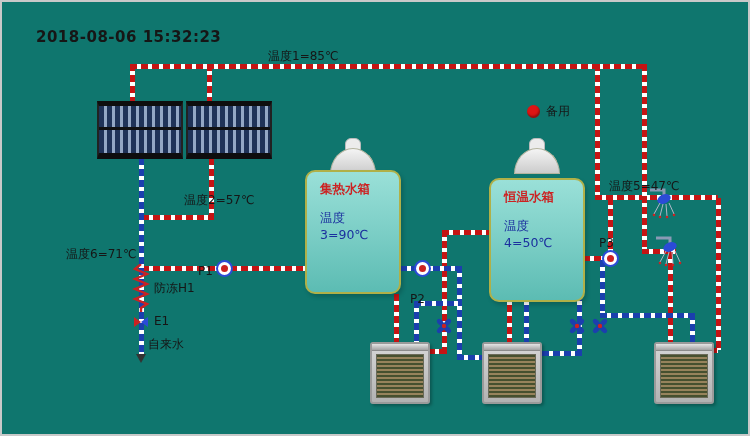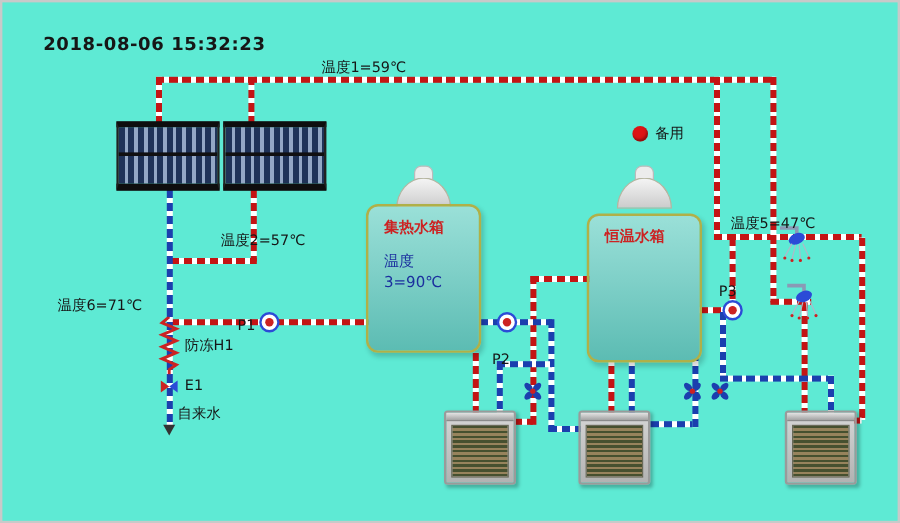--- a/index.html
+++ b/index.html
@@ -1,17 +1,17 @@
 <!DOCTYPE html>
 <html style="--hot-pipe: #c41414; --cold-pipe: #1b3fae; --tank-fill: #7fd0c8; --tank-border: #b0b048; --status-dot: #dd1414;"><head>
 <meta charset="utf-8">
 <style>
   * { margin:0; padding:0; box-sizing:border-box; }
   html,body { font-family:"DejaVu Sans","Liberation Sans",sans-serif; background:#e9e9e9; }
-  .stage { position:relative; width:750px; height:436px; background:#5eead4;
+  .stage { position:relative; width:750px; height:436px; background:#0f766e;
            border:2px solid #c9c9c9; overflow:hidden; }
 
   
   .ph, .pv { position:absolute; z-index:1; }
   .ph { height:5px; }
   .pv { width:5px; }
   .hot.ph  { background:repeating-linear-gradient(90deg,  var(--hot-pipe) 0 7px, #ffffff 7px 11px); }
   .hot.pv  { background:repeating-linear-gradient(180deg, var(--hot-pipe) 0 7px, #ffffff 7px 11px); }
   .cold.ph { background:repeating-linear-gradient(90deg,  var(--cold-pipe) 0 7px, #ffffff 7px 11px); }
   .cold.pv { background:repeating-linear-gradient(180deg, var(--cold-pipe) 0 7px, #ffffff 7px 11px); }
@@ -61,21 +61,21 @@
   .hp-lid  { height:7px; background:linear-gradient(#e4e4e4,#a3a3a3); border-bottom:1px solid #8a8a8a; }
   .hp-face { margin:3px 4px; height:44px; border:1px solid #6a6a58;
              background:repeating-linear-gradient(180deg,#46502f 0 2px,#97835c 2px 4px); }
 </style>
 </head>
 <body>
 
 <div class="stage">
 
   <div class="lbl big" style="left:34px;top:26px">2018-08-06 15:32:23</div>
-  <div class="lbl" style="left:266px;top:46px">温度1=59℃</div>
+  <div class="lbl" style="left:266px;top:46px">温度1=85℃</div>
 
   <div class="ph hot" style="left:128px;top:62px;width:516px"></div>
   <div class="pv hot" style="left:128px;top:62px;height:40px"></div>
   <div class="pv hot" style="left:205px;top:62px;height:40px"></div>
   <div class="pv hot" style="left:207px;top:156px;height:60px"></div>
   <div class="ph hot" style="left:140px;top:213px;width:72px"></div>
   <div class="ph hot" style="left:140px;top:264px;width:165px"></div>
   <div class="pv hot" style="left:440px;top:228px;height:42px"></div>
   <div class="ph hot" style="left:440px;top:228px;width:50px"></div>
   <div class="ph hot" style="left:581px;top:254px;width:30px"></div>
@@ -105,21 +105,21 @@
   <div class="ph cold" style="left:598px;top:311px;width:90px"></div>
   <div class="pv cold" style="left:688px;top:311px;height:31px"></div>
 
   <div class="solar" style="left:95px;top:99px">
     <div class="solar-mid"></div>
   </div>
   <div class="solar" style="left:184px;top:99px">
     <div class="solar-mid"></div>
   </div>
   <div class="lbl" style="left:182px;top:190px">温度2=57℃</div>
-  <div class="lbl" style="left:46px;top:244px">温度6=71℃</div>
+  <div class="lbl" style="left:64px;top:244px">温度6=71℃</div>
 
   <svg class="icon" style="left:130px;top:262px" width="18" height="48" viewBox="0 0 18 48">
     <polyline points="9,0 3,5 15,10 3,15 15,20 3,25 15,30 3,35 15,40 9,44 9,48" fill="none" stroke="#cc2222" stroke-width="2.4"></polyline>
   </svg>
   <div class="lbl" style="left:152px;top:278px">防冻H1</div>
 
   <svg class="icon" style="left:131px;top:314px" width="16" height="12" viewBox="0 0 16 12">
     <path d="M1 1 L8 6 L1 11 Z" fill="#cc2222"></path>
     <path d="M15 1 L8 6 L15 11 Z" fill="#2b4bd7"></path>
   </svg>
@@ -147,20 +147,21 @@
   <div class="dome" style="left:328px;top:146px"></div>
   <div class="tank" style="left:303px;top:168px">
     <div class="tank-name">集热水箱</div>
     <div class="tank-line">温度3=90℃</div>
   </div>
 
   <div class="cap" style="left:527px;top:136px"></div>
   <div class="dome" style="left:512px;top:146px"></div>
   <div class="tank" style="left:487px;top:176px">
     <div class="tank-name">恒温水箱</div>
+    <div class="tank-line">温度4=50℃</div>
   </div>
 
   <div class="dot" style="left:525px;top:103px"></div>
   <div class="lbl" style="left:544px;top:101px">备用</div>
 
   <div class="lbl" style="left:607px;top:176px">温度5=47℃</div>
 
   <svg class="icon" style="left:646px;top:184px" width="36" height="34" viewBox="0 0 36 34">
     <path d="M2 4 L16 4 L16 10" stroke="#8a9ab5" stroke-width="3" fill="none"></path>
     <ellipse cx="16" cy="13" rx="7" ry="4.5" fill="#2b4bd7" transform="rotate(-22 16 13)"></ellipse>

